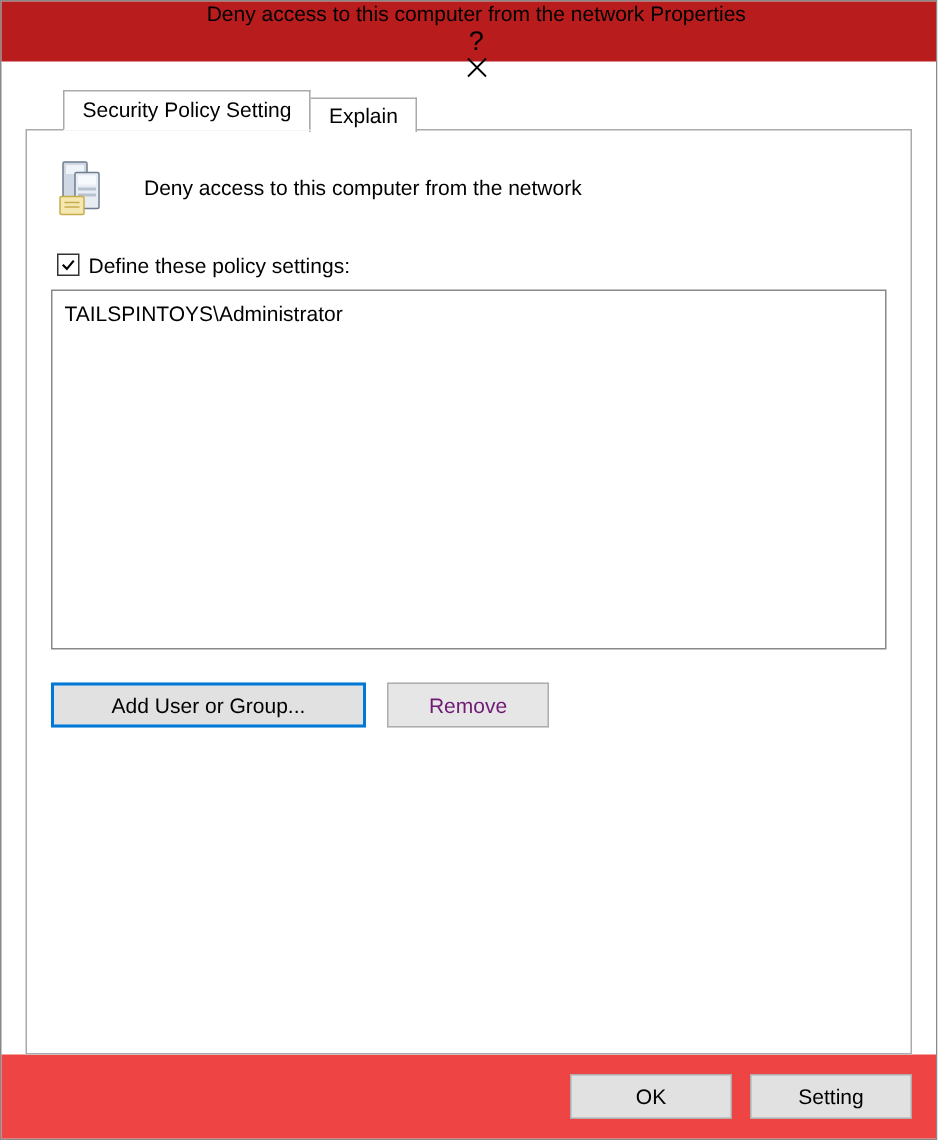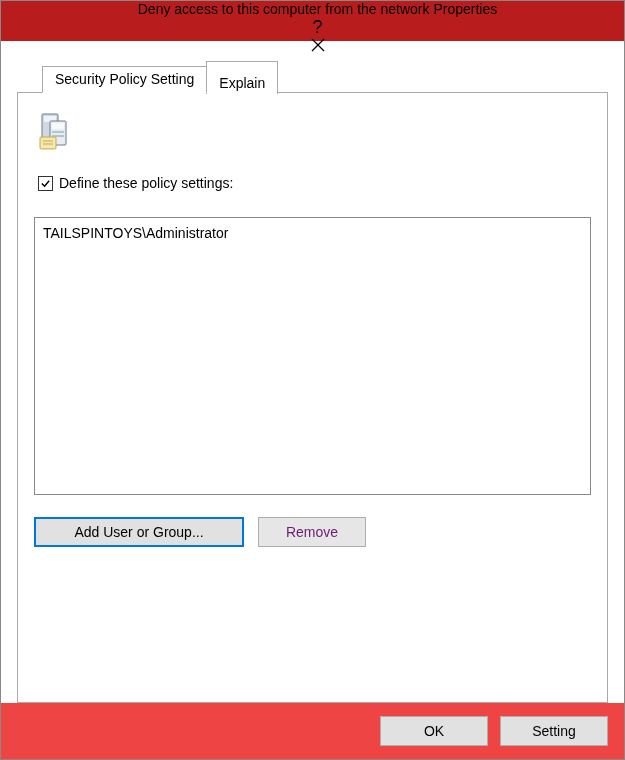--- a/index.html
+++ b/index.html
@@ -70,21 +70,21 @@
     background: #fff;
     top: 1px;
     padding-bottom: 5px;
     border-bottom: 1px solid #fff;
     z-index: 3;
     margin-left: 25px;
   }
   .tab.inactive {
     background: #fff;
     top: 2px;
-    padding-top: 13px;
+    padding-top: 3px;
     padding-bottom: 3px;
   }
   .tabpanel {
     border: 1px solid #aaa;
     flex: 1;
     margin-top: 0px;
     position: relative;
     z-index: 1;
     padding: 18px 16px 16px 16px;
     background: #fff;
@@ -100,38 +100,38 @@
   }
   .policy-header .icon {
     width: 40px; height: 40px;
     position: relative;
   }
   .policy-header .policy-title {
     font-size: 14px;
   }
   .chk-row {
     display: flex;
-    align-items: flex-end;
+    align-items: flex-start;
     gap: 6px;
-    margin-bottom: 26px;
+    margin-bottom: 8px;
     padding-left: 4px;
     font-size: 14px;
   }
   .chkbox {
     width: 15px; height: 15px;
     border: 1px solid #333;
     background: #fff;
     display: inline-flex;
     align-items: center;
     justify-content: center;
   }
   .chkbox svg { width: 11px; height: 11px; display: block; }
   .listbox {
     border: 1px solid #888;
-    height: 278px;
+    height: 240px;
     width: 100%;
     background: #fff;
     padding: 6px 8px;
     font-size: 14px;
     overflow: auto;
   }
   .listbox .item {
     padding: 1px 0;
   }
   .btn-row {
@@ -210,20 +210,21 @@
             <rect x="12" y="10" width="16" height="24" rx="1" fill="#e8edf3" stroke="#6e7d90" stroke-width="1"></rect>
             <rect x="14" y="12" width="12" height="6" fill="#f7fafd"></rect>
             <rect x="14" y="20" width="12" height="2" fill="#b7c2d0"></rect>
             <rect x="14" y="24" width="12" height="2" fill="#b7c2d0"></rect>
 
             <rect x="2" y="26" width="16" height="12" rx="1" fill="#f4e7b0" stroke="#c7ad4b" stroke-width="1"></rect>
             <line x1="5" y1="30" x2="15" y2="30" stroke="#c7ad4b" stroke-width="1"></line>
             <line x1="5" y1="33" x2="15" y2="33" stroke="#c7ad4b" stroke-width="1"></line>
           </svg>
         </div>
+        <div class="policy-title">Deny access to this computer from the network</div>
       </div>
 
       <label class="chk-row">
         <span class="chkbox">
           <svg viewBox="0 0 12 12">
             <polyline points="2,6 5,9 10,3" fill="none" stroke="#000" stroke-width="1.6"></polyline>
           </svg>
         </span>
         <span>Define these policy settings:</span>
       </label>

